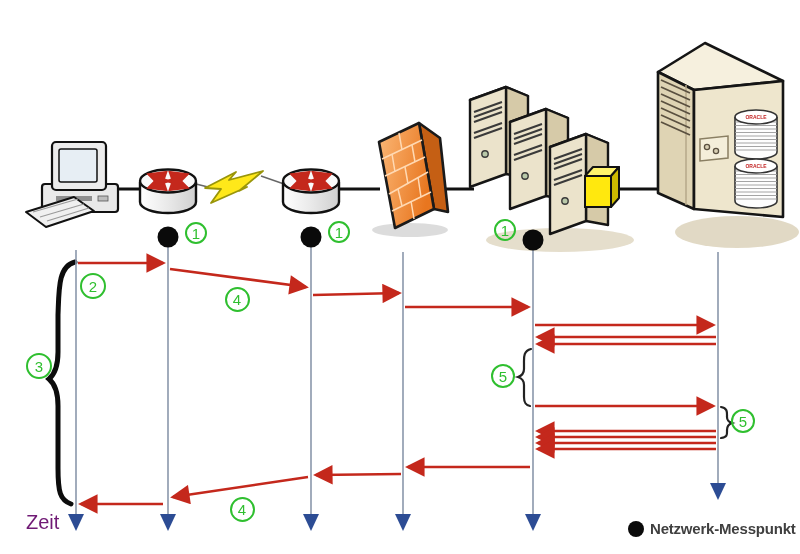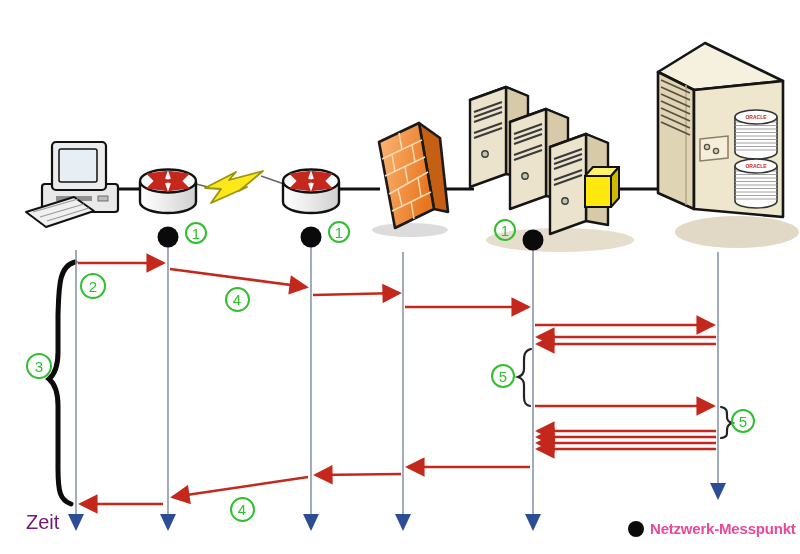--- a/index.html
+++ b/index.html
@@ -3,21 +3,21 @@
 <meta charset="utf-8">
 <style>
   html,body{margin:0;padding:0;background:#fff;}
   .stage{position:relative;width:800px;height:554px;background:#fff;overflow:hidden;
          font-family:"Liberation Sans",sans-serif;}
   .stage svg{position:absolute;left:0;top:0;}
   .anno{position:absolute;box-sizing:border-box;border:2px solid #2fbf2f;border-radius:50%;
         color:#2fbf2f;display:flex;align-items:center;justify-content:center;
         font-size:15px;line-height:1;background:rgba(255,255,255,.0);}
   .zeit{position:absolute;left:26px;top:511px;font-size:20px;color:#701a75;}
-  .legend-text{position:absolute;left:650px;top:520px;font-size:15px;font-weight:bold;color:#ec4899;letter-spacing:-0.2px;}
+  .legend-text{position:absolute;left:650px;top:520px;font-size:15px;font-weight:bold;color:#404040;letter-spacing:-0.2px;}
 </style>
 </head>
 <body>
 
 <div class="stage">
 
 <svg width="800" height="554" viewBox="0 0 800 554">
   <defs>
     <marker id="mRed" viewBox="0 0 10 10" refX="8.5" refY="5" markerWidth="8.5" markerHeight="7.5" orient="auto-start-reverse">
       <path d="M0,0 L10,5 L0,10 z" fill="#c4281c"></path>

